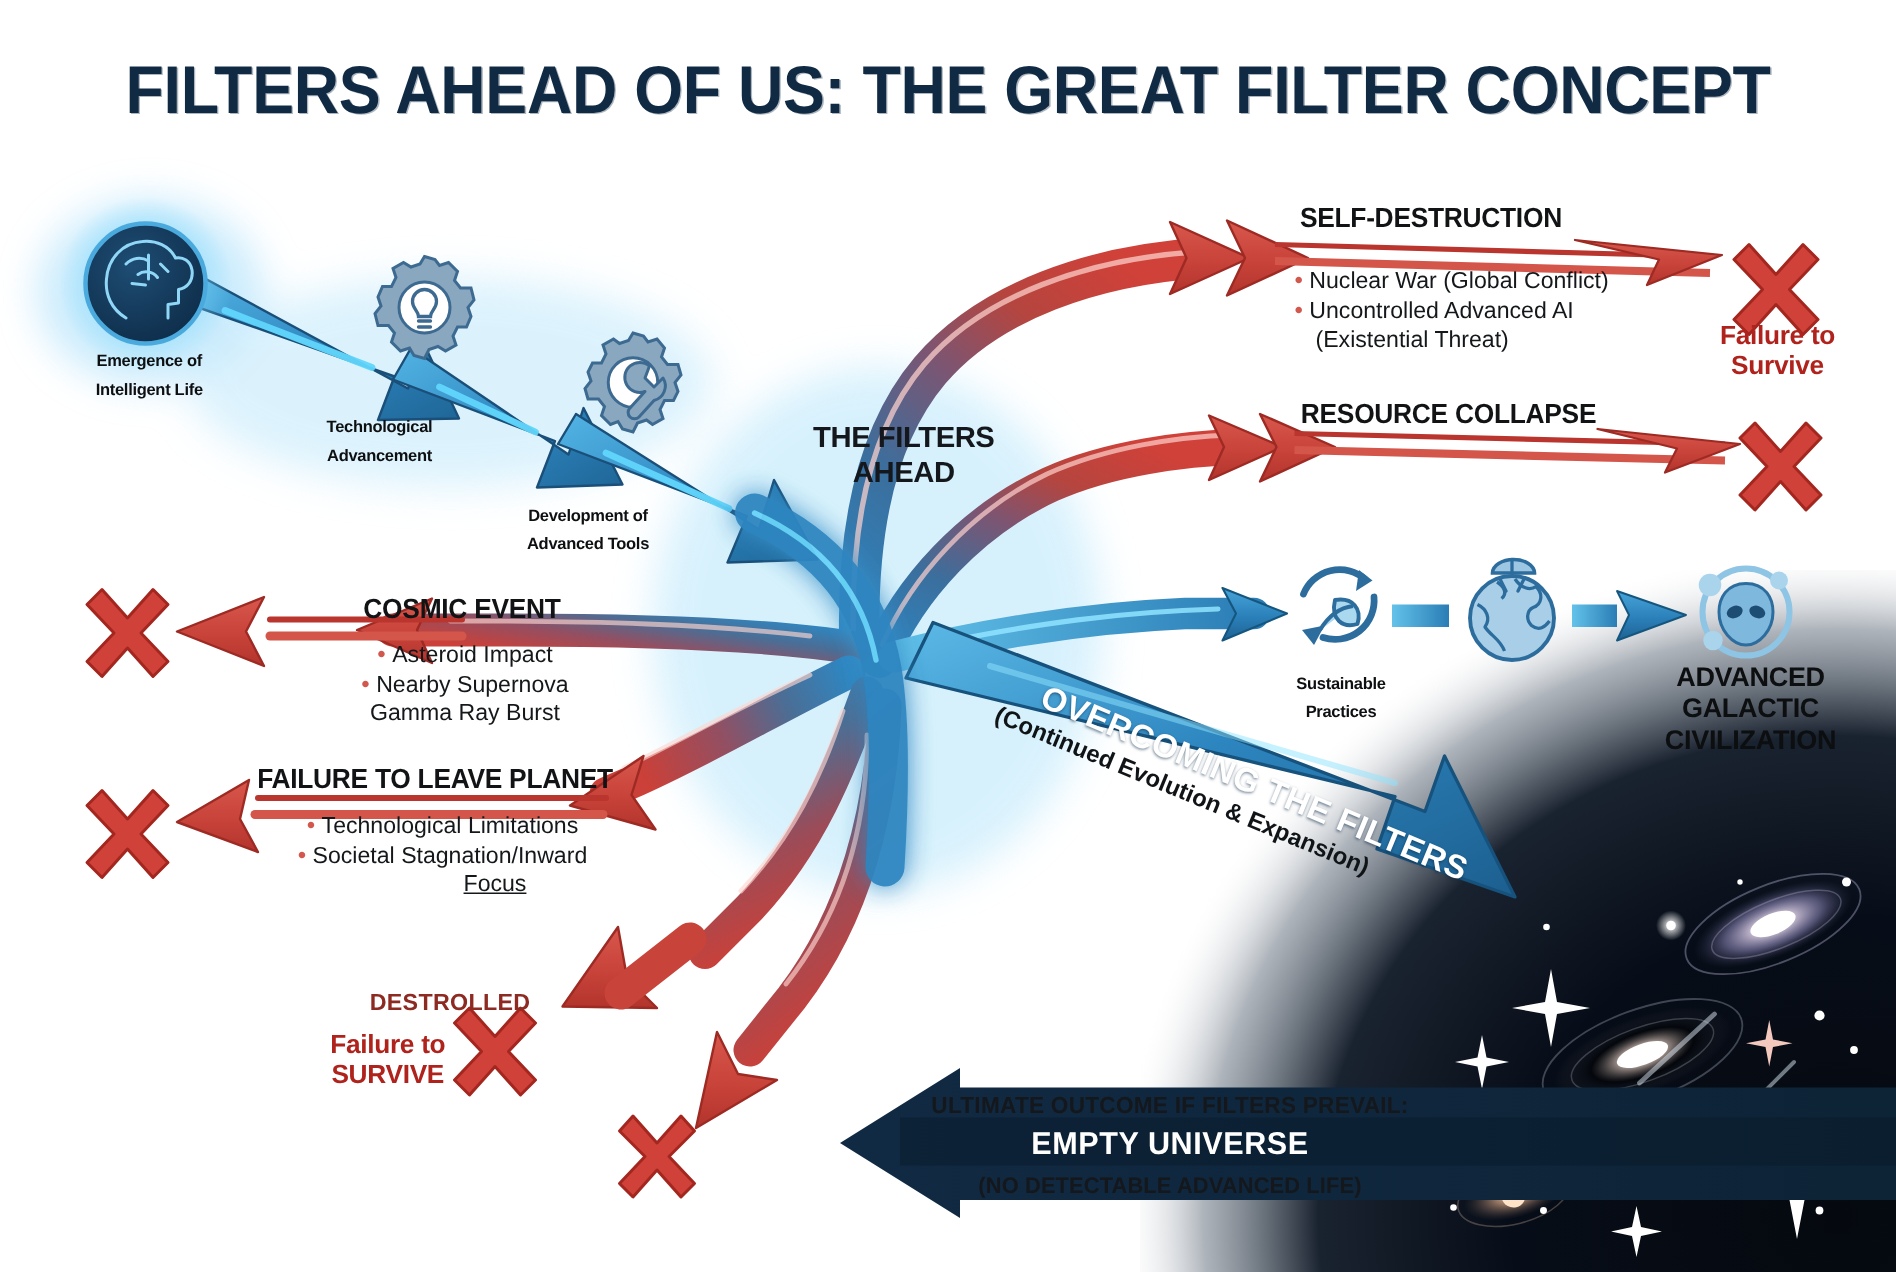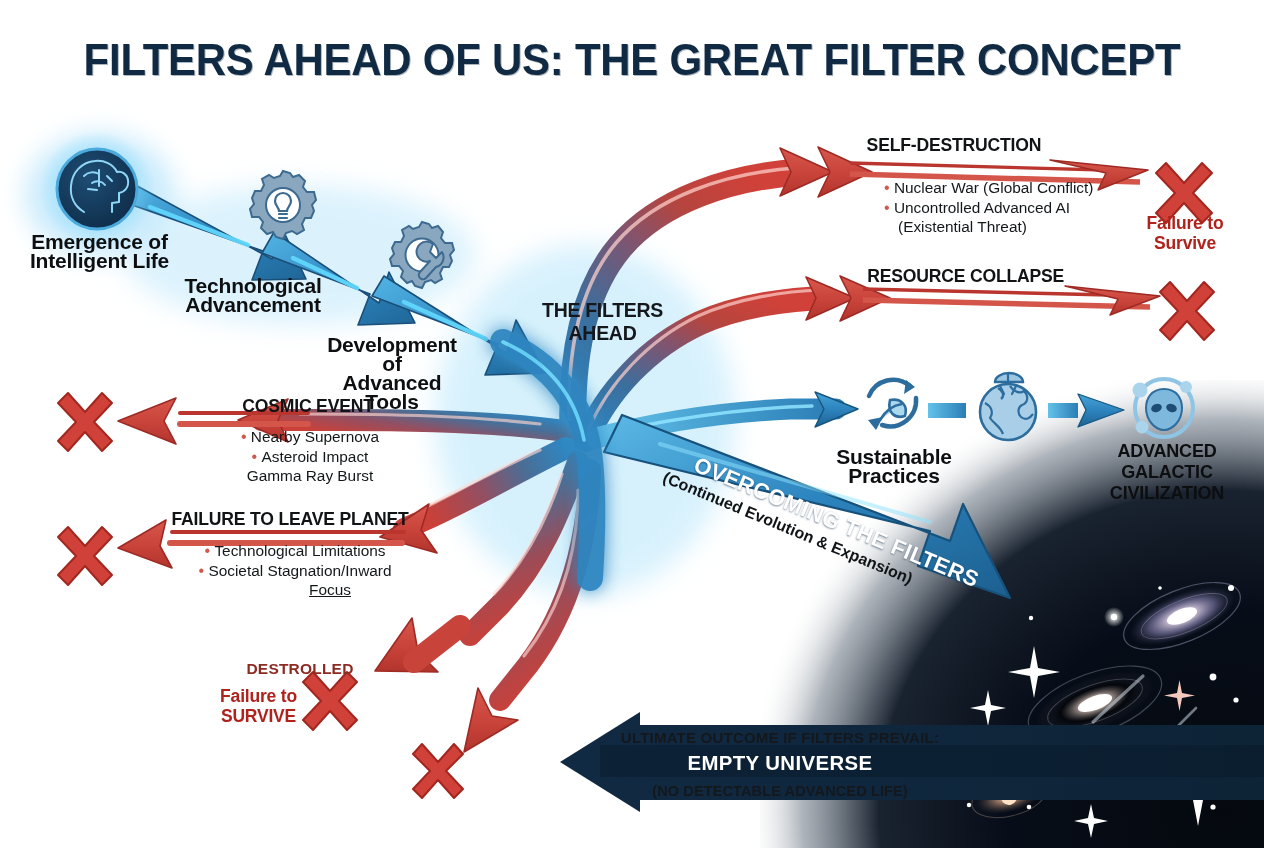--- a/index.html
+++ b/index.html
@@ -35,30 +35,30 @@
   .hdr-blk{
     font-weight:800;color:#111315;font-size:18.5px;line-height:21px;
     letter-spacing:-0.2px;transform:scaleX(0.95);
   }
   .bullets{
     font-size:15.4px;line-height:19.5px;color:#15181a;font-weight:500;
   }
   .bullets .b{display:block;white-space:nowrap;}
   .bullets .dot{color:#d2574c;font-size:16px;}
   .stage-lbl{
-    font-weight:800;color:#0d0f11;font-size:21px;line-height:19px;
+    font-weight:800;color:#0d0f11;font-size:11px;line-height:19px;
     text-align:center;letter-spacing:-0.2px;
   }
   .fail-lbl{
     font-weight:800;color:#b0231d;font-size:17.5px;line-height:20px;
     text-align:center;letter-spacing:-0.2px;
   }
   .centerlbl{
     font-weight:800;color:#14181c;font-size:19.5px;line-height:23px;
-    text-align:center;letter-spacing:-0.3px;margin-top:18px;
+    text-align:center;letter-spacing:-0.3px;
   }
   .outcome-lbl{
     font-weight:800;color:#0c0e10;font-size:16.5px;line-height:19.5px;
     text-align:center;letter-spacing:-0.2px;
   }
 
   
   #banner-top{
     left:600px;top:729px;width:360px;text-align:center;
     font-size:15.5px;font-weight:800;color:#14181c;letter-spacing:.2px;
@@ -481,36 +481,36 @@
     <span>Development of</span><br>
     <span>Advanced Tools</span>
   </div>
 
   <div class="txt centerlbl" style="left:515px;top:281px;width:175px;">
     <span>THE FILTERS</span><br>
     <span>AHEAD</span>
   </div>
 
   <div class="txt hdr-blk" style="left:862px;top:134px;">SELF-DESTRUCTION</div>
-  <div class="txt bullets" style="left:884px;top:178px;">
+  <div class="txt bullets" style="left:863px;top:178px;">
     <span class="b"><span class="dot">•</span>&nbsp;<span>Nuclear War (Global Conflict)</span></span>
     <span class="b"><span class="dot">•</span>&nbsp;<span>Uncontrolled Advanced AI</span></span>
     <span class="b" style="padding-left:14px;"><span>(Existential Threat)</span></span>
   </div>
   <div class="txt fail-lbl" style="left:1120px;top:213px;width:130px;">
     <span>Failure to</span><br>
     <span>Survive</span>
   </div>
 
   <div class="txt hdr-blk" style="left:862px;top:265px;">RESOURCE COLLAPSE</div>
 
   <div class="txt hdr-blk" style="left:178px;top:395px;width:260px;text-align:center;">COSMIC EVENT</div>
   <div class="txt bullets" style="left:170px;top:427px;width:280px;text-align:center;">
+    <span class="b"><span class="dot">•</span>&nbsp;<span>Asteroid Impact</span></span>
     <span class="b"><span class="dot">•</span>&nbsp;<span>Nearby Supernova</span></span>
-    <span class="b"><span class="dot">•</span>&nbsp;<span>Asteroid Impact</span></span>
     <span class="b"><span>Gamma Ray Burst</span></span>
   </div>
 
   <div class="txt hdr-blk" style="left:160px;top:508px;width:260px;text-align:center;">FAILURE TO LEAVE PLANET</div>
   <div class="txt bullets" style="left:150px;top:541px;width:290px;text-align:center;">
     <span class="b"><span class="dot">•</span>&nbsp;<span>Technological Limitations</span></span>
     <span class="b"><span class="dot">•</span>&nbsp;<span>Societal Stagnation/Inward</span></span>
     <span class="b" style="padding-left:70px;text-decoration:underline;"><span>Focus</span></span>
   </div>
 

